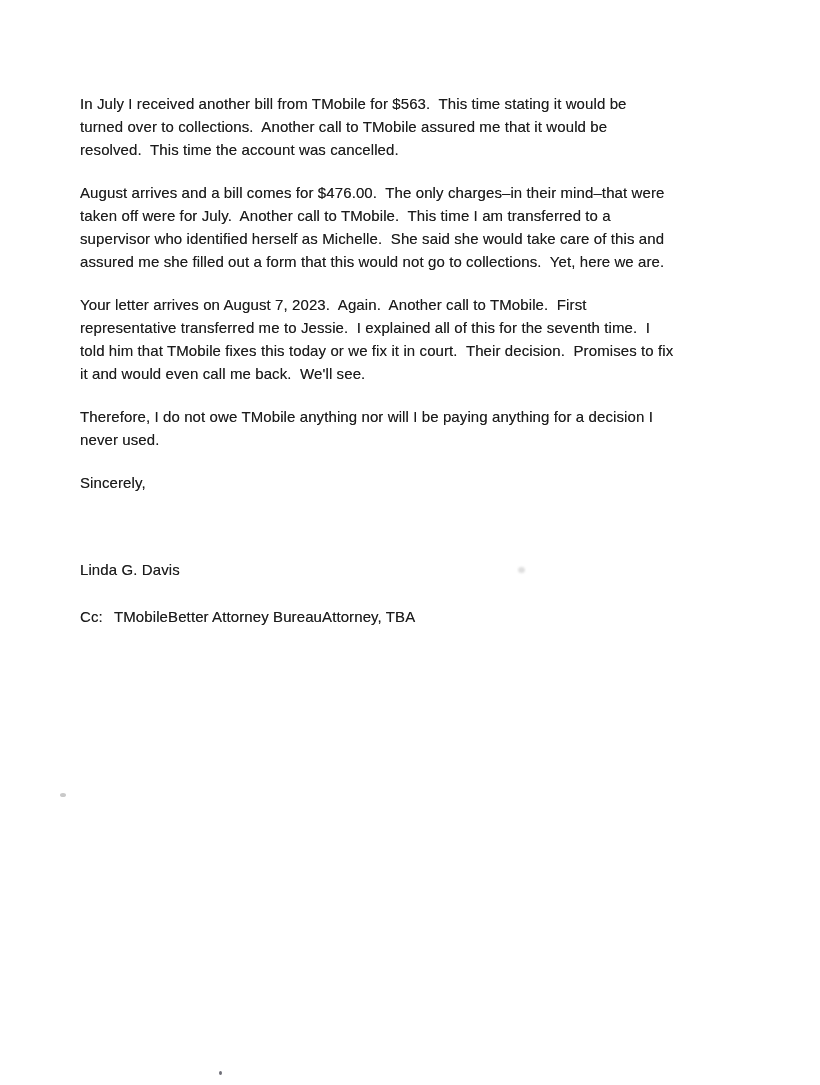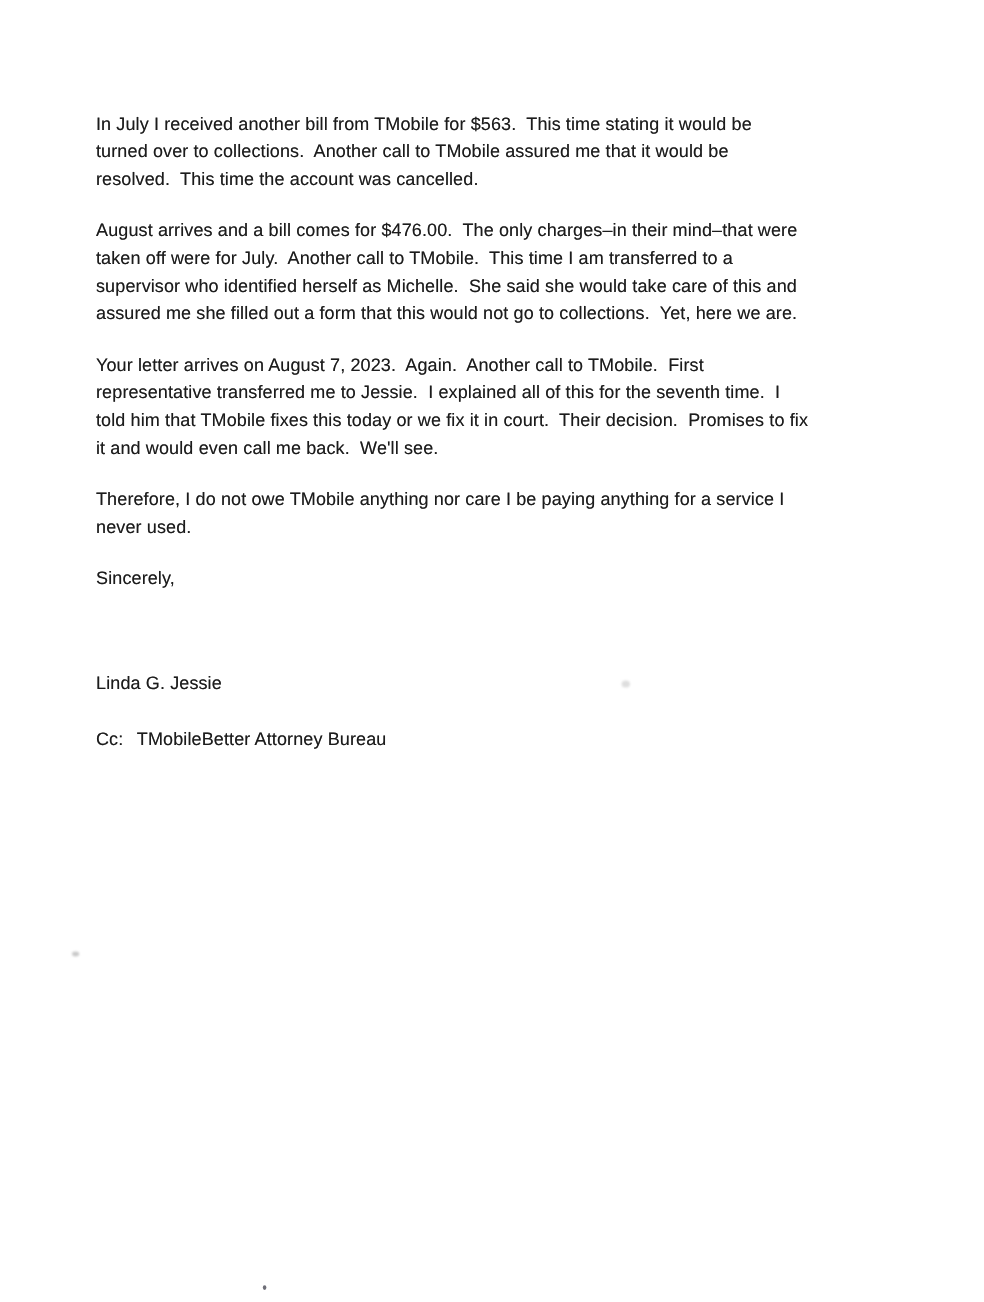--- a/index.html
+++ b/index.html
@@ -92,32 +92,33 @@
     <p class="para">August arrives and a bill comes for $476.00.  The only charges–in their mind–that were
 taken off were for July.  Another call to TMobile.  This time I am transferred to a
 supervisor who identified herself as Michelle.  She said she would take care of this and
 assured me she filled out a form that this would not go to collections.  Yet, here we are.</p>
 
     <p class="para">Your letter arrives on August 7, 2023.  Again.  Another call to TMobile.  First
 representative transferred me to Jessie.  I explained all of this for the seventh time.  I
 told him that TMobile fixes this today or we fix it in court.  Their decision.  Promises to fix
 it and would even call me back.  We'll see.</p>
 
-    <p class="para">Therefore, I do not owe TMobile anything nor care I be paying anything for a service I
+    <p class="para">Therefore, I do not owe TMobile anything nor will I be paying anything for a decision I
 never used.</p>
 
     <p class="closing">Sincerely,</p>
 
-    <p class="signature-name">Linda G. Jessie</p>
+    <p class="signature-name">Linda G. Davis</p>
 
     <div class="cc-block">
       <span class="cc-label">Cc:</span>
       <div class="cc-list">
         <span class="cc-recipient">TMobile</span>
         <span class="cc-recipient">Better Attorney Bureau</span>
+        <span class="cc-recipient">Attorney, TBA</span>
       </div>
     </div>
 
   </div>
 
   <div class="speck speck-left"></div>
   <div class="speck speck-mid"></div>
   <div class="speck speck-bottom"></div>
 
 </div>

